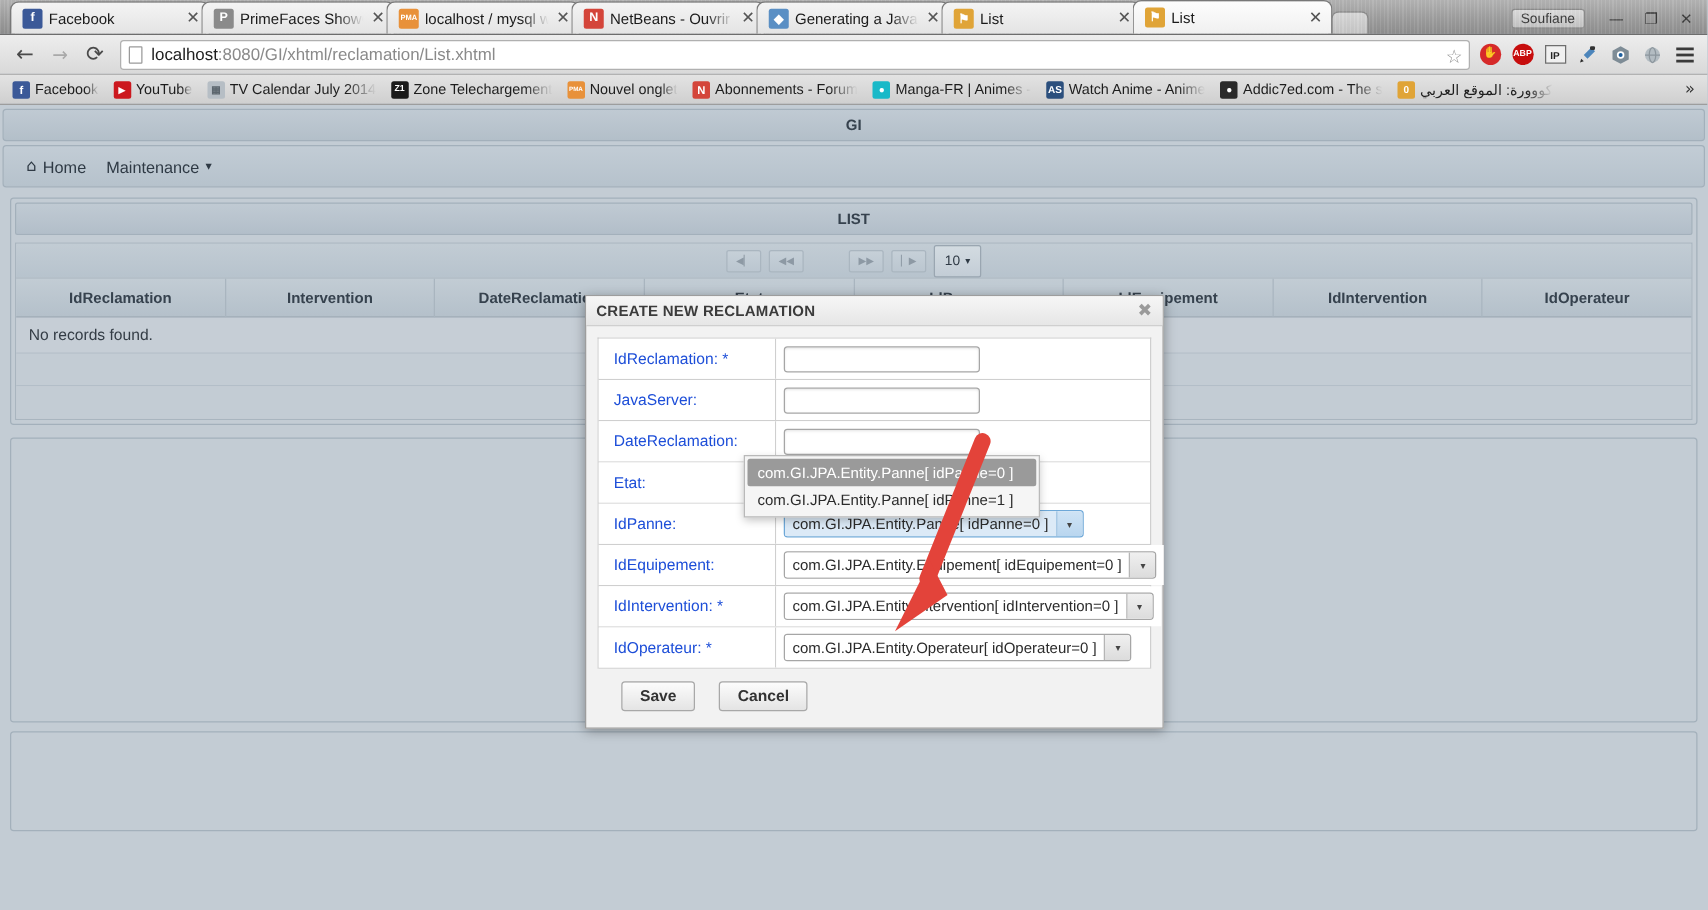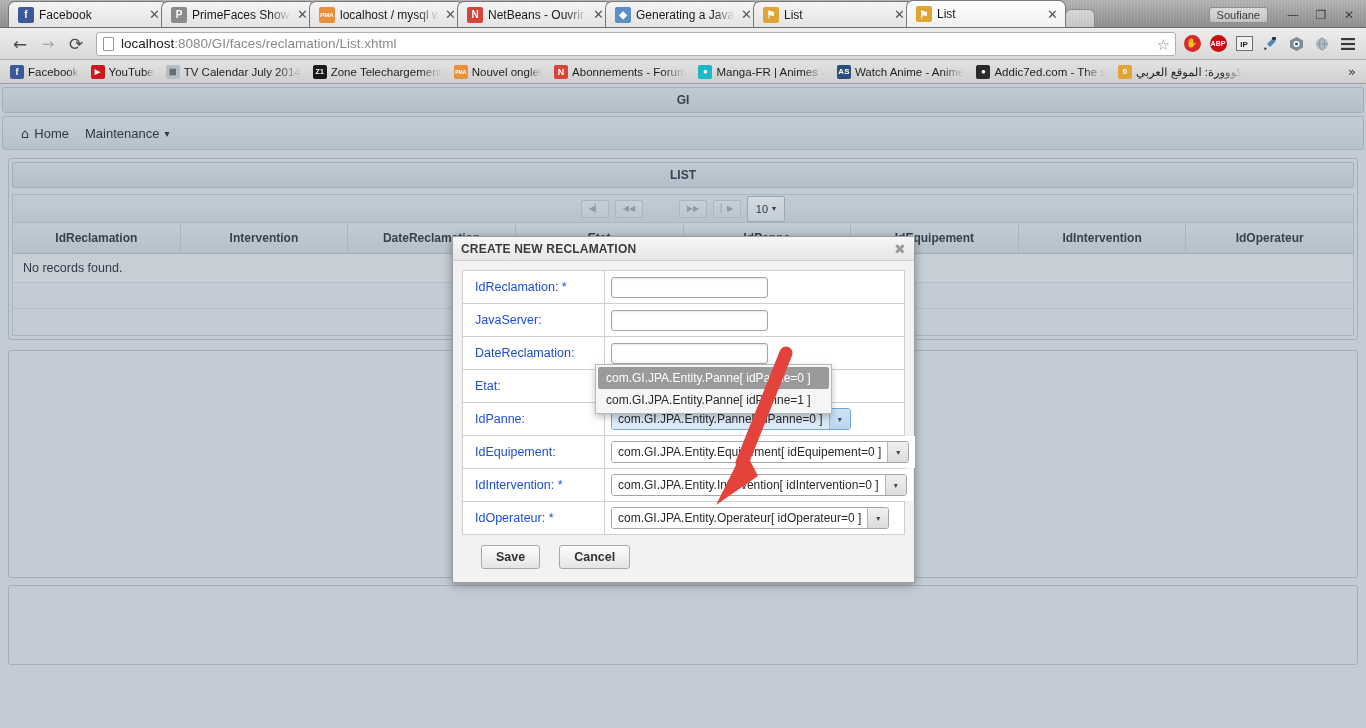--- a/index.html
+++ b/index.html
@@ -407,21 +407,21 @@
   </div>
 
   <div class="navbar">
     <div class="navbtn">←</div>
     <div class="navbtn dim">→</div>
     <div class="navbtn">⟳</div>
 
     <div class="omnibox">
       <span class="pageicon"></span>
       <span class="url-host">localhost</span>
-        <span class="url-rest">:8080/GI/faces/reclamation/List.xhtml</span>
+        <span class="url-rest">:8080/GI/xhtml/reclamation/List.xhtml</span>
       <span class="starbtn">☆</span>
     </div>
 
     <div class="toolicons">
       <div class="ticon">
         <span style="display:inline-block;width:17px;height:17px;border-radius:50%;background:#d62a2a;color:#fff;font-size:9px;line-height:17px;text-align:center;font-family:'DejaVu Sans',sans-serif">✋</span>
       </div>
       <div class="ticon">
         <span style="display:inline-block;width:17px;height:17px;border-radius:50%;background:#c70d0d;color:#fff;font-size:7px;font-weight:bold;line-height:17px;text-align:center">ABP</span>
       </div>
@@ -556,21 +556,21 @@
 
     <div class="arrow">
       <svg width="110" height="170" viewBox="0 0 110 170">
         <g>
           <line x1="86" y1="10" x2="42" y2="120" stroke="#e3433a" stroke-width="13" stroke-linecap="round"></line>
           <polygon points="16,162 44,106 58,133" fill="#e3433a"></polygon>
         </g>
       </svg>
     </div>
 
-    <div class="dialog" style="left:0;top:151px;margin-left:452px;position:absolute">
+    <div class="dialog" style="left:16px;top:151px;margin-left:452px;position:absolute">
       <div class="dlg-title">
         <span>CREATE NEW RECLAMATION</span>
         <span class="dlg-close">✖</span>
       </div>
 
       <div class="dlg-body">
         <div class="formgrid">
 
           <div class="frow">
             <div class="flabel">IdReclamation: *</div>

